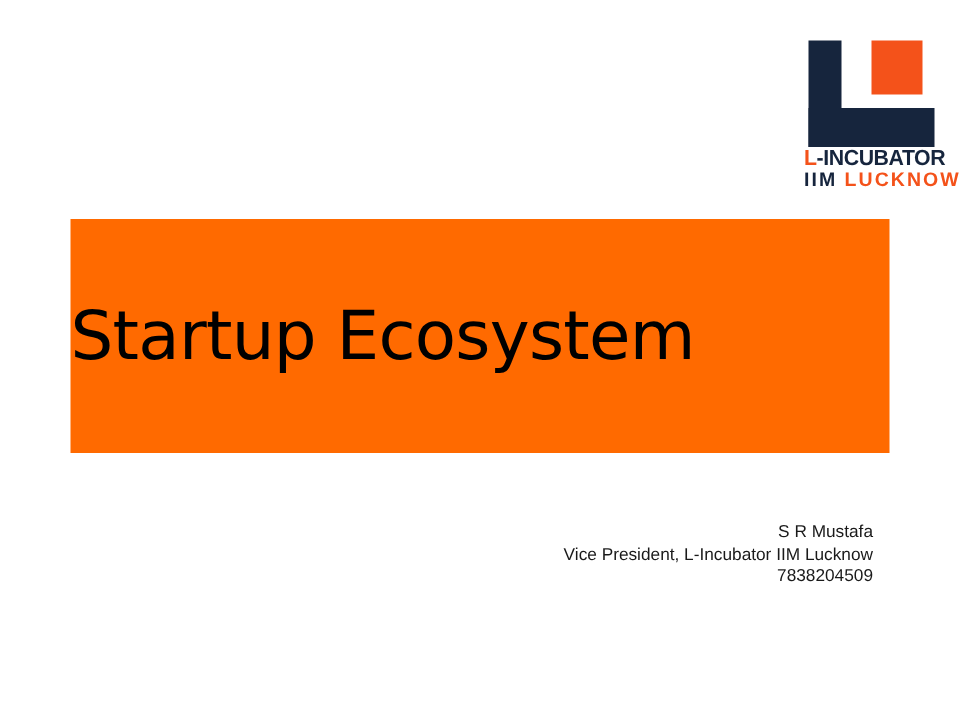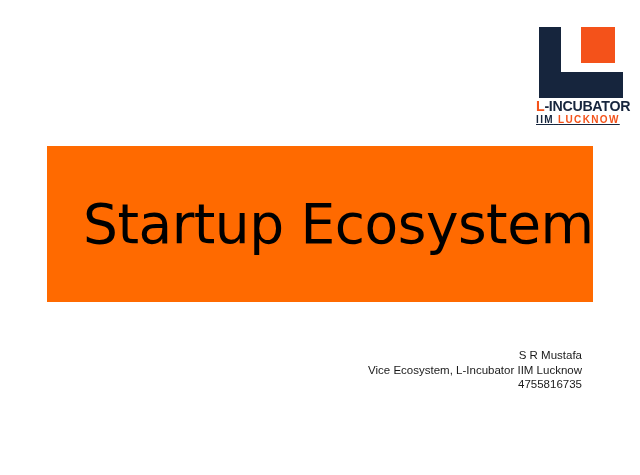--- a/index.html
+++ b/index.html
@@ -78,52 +78,50 @@
     color: #16253d;
     transform: scaleX(0.98);
     transform-origin: left center;
   }
   .wm-l {
     color: #f4521a;
   }
   .wm-line2 {
     font-family: "Liberation Sans", sans-serif;
     font-weight: bold;
-    font-size: 10px;
+    font-size: 13px;
     line-height: 12px;
     letter-spacing: 1.35px;
     white-space: nowrap;
     color: #16253d;
     margin-top: 1px;
-    text-decoration: underline;
   }
   .wm-lucknow {
     color: #f4521a;
   }
 
   
   #title-banner {
     position: absolute;
     left: 47px;
     top: 146px;
     width: 546px;
     height: 156px;
     background: #ff6a00;
     display: flex;
     align-items: center;
     justify-content: flex-start;
   }
   #title-text {
     font-family: "DejaVu Sans", sans-serif;
-    font-size: 55px;
+    font-size: 45px;
     line-height: 64px;
     font-weight: normal;
     color: #000000;
     letter-spacing: -0.5px;
-    padding-left: 36px;
     white-space: nowrap;
   }
 
   
   #byline {
     position: absolute;
     left: 300px;
     top: 336px;
     width: 282px;
     text-align: right;
@@ -153,17 +151,17 @@
       <div class="wm-line2"><span>IIM</span>&nbsp;<span class="wm-lucknow">LUCKNOW</span></div>
     </div>
   </div>
 
   <div id="title-banner">
     <div id="title-text">Startup Ecosystem</div>
   </div>
 
   <div id="byline">
     <div class="byline-line">S R Mustafa</div>
-    <div class="byline-line">Vice Ecosystem, L-Incubator IIM Lucknow</div>
-    <div class="byline-line">4755816735</div>
+    <div class="byline-line">Vice President, L-Incubator IIM Lucknow</div>
+    <div class="byline-line">7838204509</div>
   </div>
 
 </div>
 
 </body></html>

